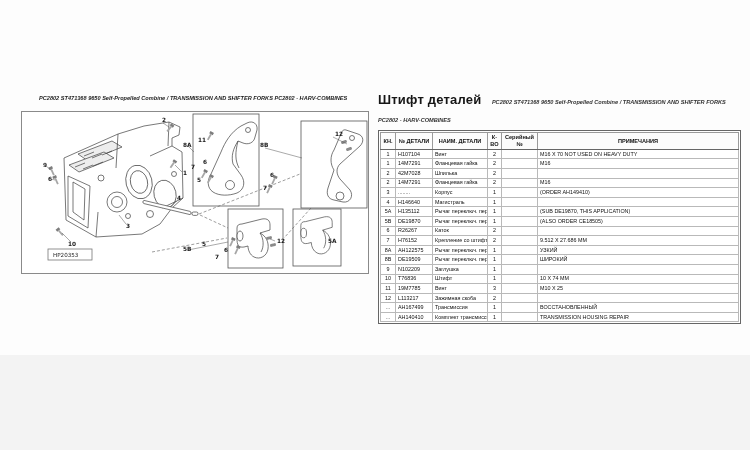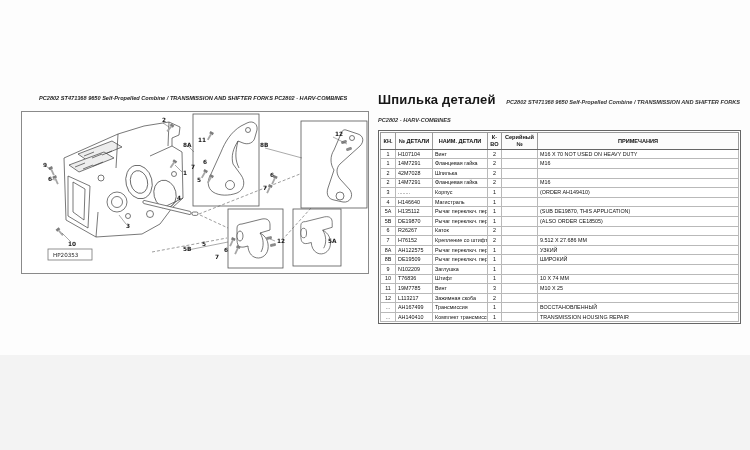--- a/index.html
+++ b/index.html
@@ -203,21 +203,21 @@
 
       <g>
         <rect x="26" y="137" width="44" height="11" fill="#fff" stroke="#777" stroke-width="0.8"></rect>
         <text class="imgcode" x="31" y="145">HP20353</text>
       </g>
     </svg>
   </div>
 
   <div class="plist">
     <p class="plist-head">
-      <span class="plist-title">Шпилька деталей</span>
+      <span class="plist-title">Штифт деталей</span>
       <span class="plist-sub">PC2802 ST471368 9650 Self-Propelled Combine / TRANSMISSION AND SHIFTER FORKS PC2802 - HARV-COMBINES</span>
     </p>
     <div class="table-wrap">
       <table class="parts">
         <colgroup>
           <col class="w0">
             <col class="w1">
             <col class="w2">
             <col class="w3">
             <col class="w4">

